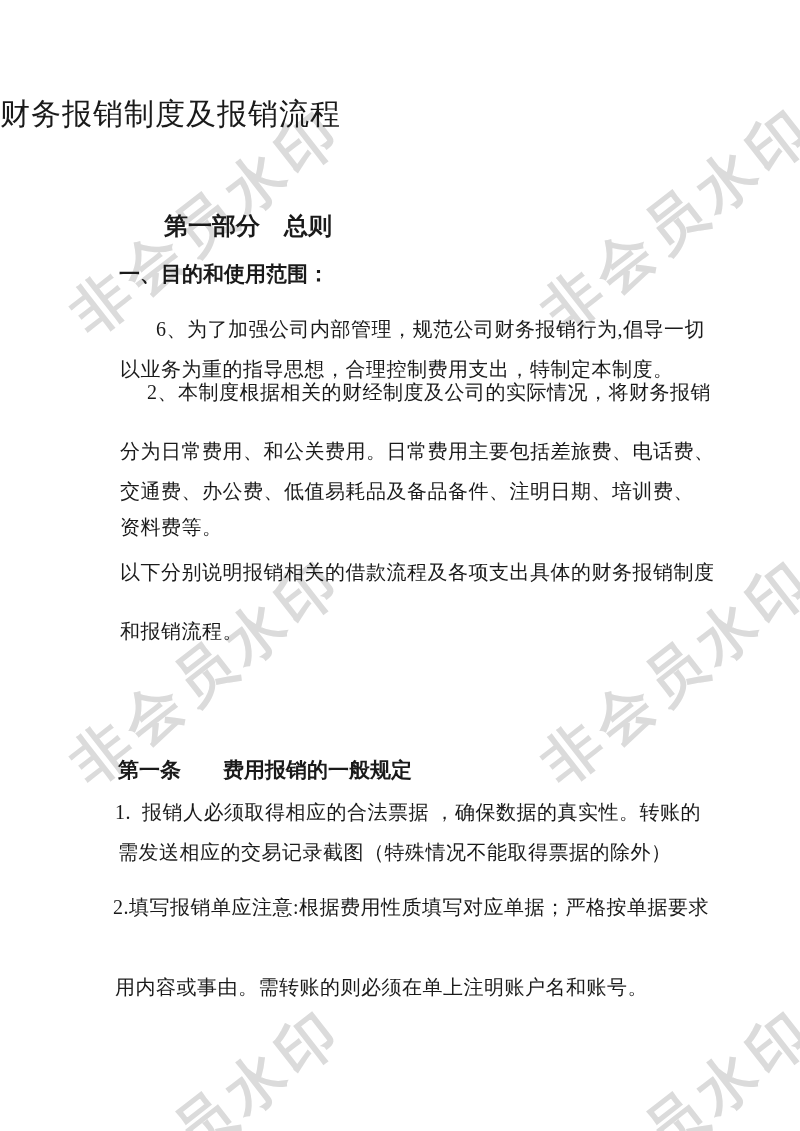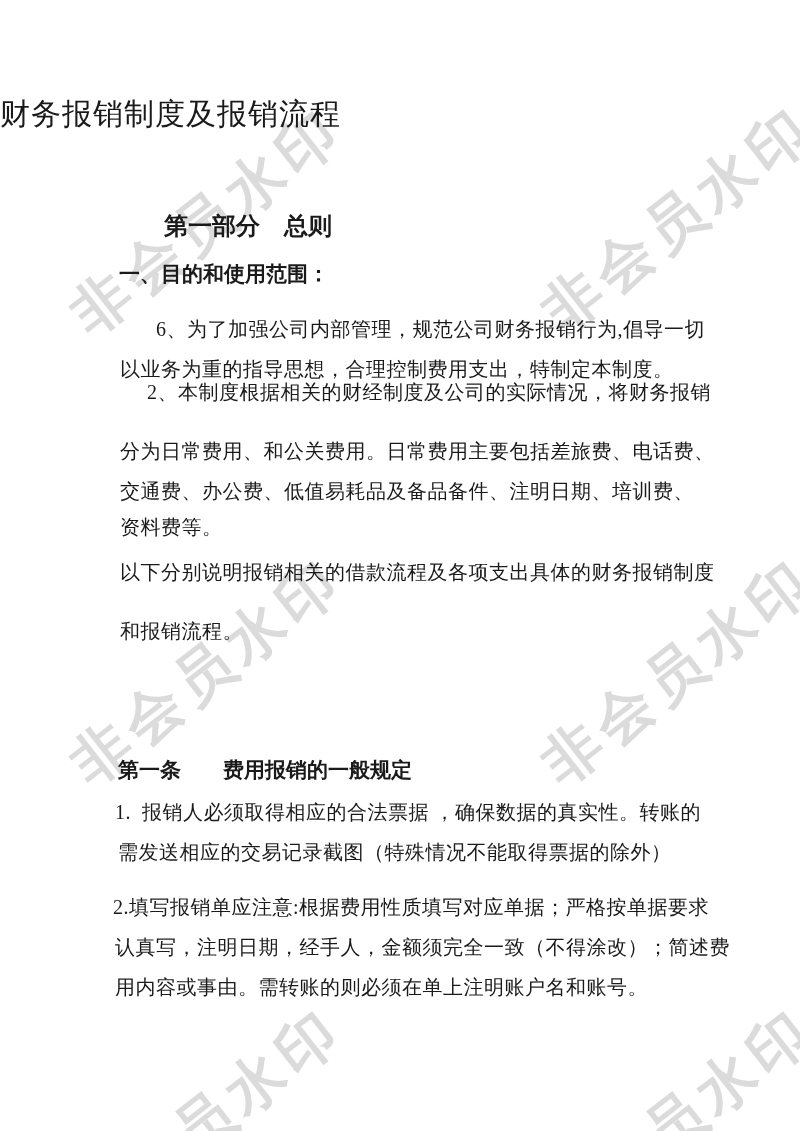--- a/index.html
+++ b/index.html
@@ -88,16 +88,15 @@
       <div class="body-line" style="top: 381px; left: 147px;">2、本制度根据相关的财经制度及公司的实际情况，将财务报销</div>
       <div class="body-line" style="top: 440px; left: 120px;">分为日常费用、和公关费用。日常费用主要包括差旅费、电话费、</div>
       <div class="body-line" style="top: 480px; left: 120px;">交通费、办公费、低值易耗品及备品备件、注明日期、培训费、</div>
       <div class="body-line" style="top: 516px; left: 120px;">资料费等。</div>
       <div class="body-line" style="top: 561px; left: 120px;">以下分别说明报销相关的借款流程及各项支出具体的财务报销制度</div>
       <div class="body-line" style="top: 620px; left: 120px;">和报销流程。</div>
       <div class="sub-heading" style="top: 758px; left: 118px;">第一条　　费用报销的一般规定</div>
       <div class="body-line" style="top: 801px; left: 115px;">1.  报销人必须取得相应的合法票据 ，确保数据的真实性。转账的</div>
       <div class="body-line" style="top: 841px; left: 118px;">需发送相应的交易记录截图（特殊情况不能取得票据的除外）</div>
       <div class="body-line" style="top: 896px; left: 113px;">2.填写报销单应注意:根据费用性质填写对应单据；严格按单据要求</div>
-      <div class="body-line" style="top: 936px; left: 115px;">认真写，注明日期，经手人，金额须完全一致（不得涂改）；简述费</div>
       <div class="body-line" style="top: 976px; left: 115px;">用内容或事由。需转账的则必须在单上注明账户名和账号。</div>
     </div>
 </div>
 
 </body></html>

